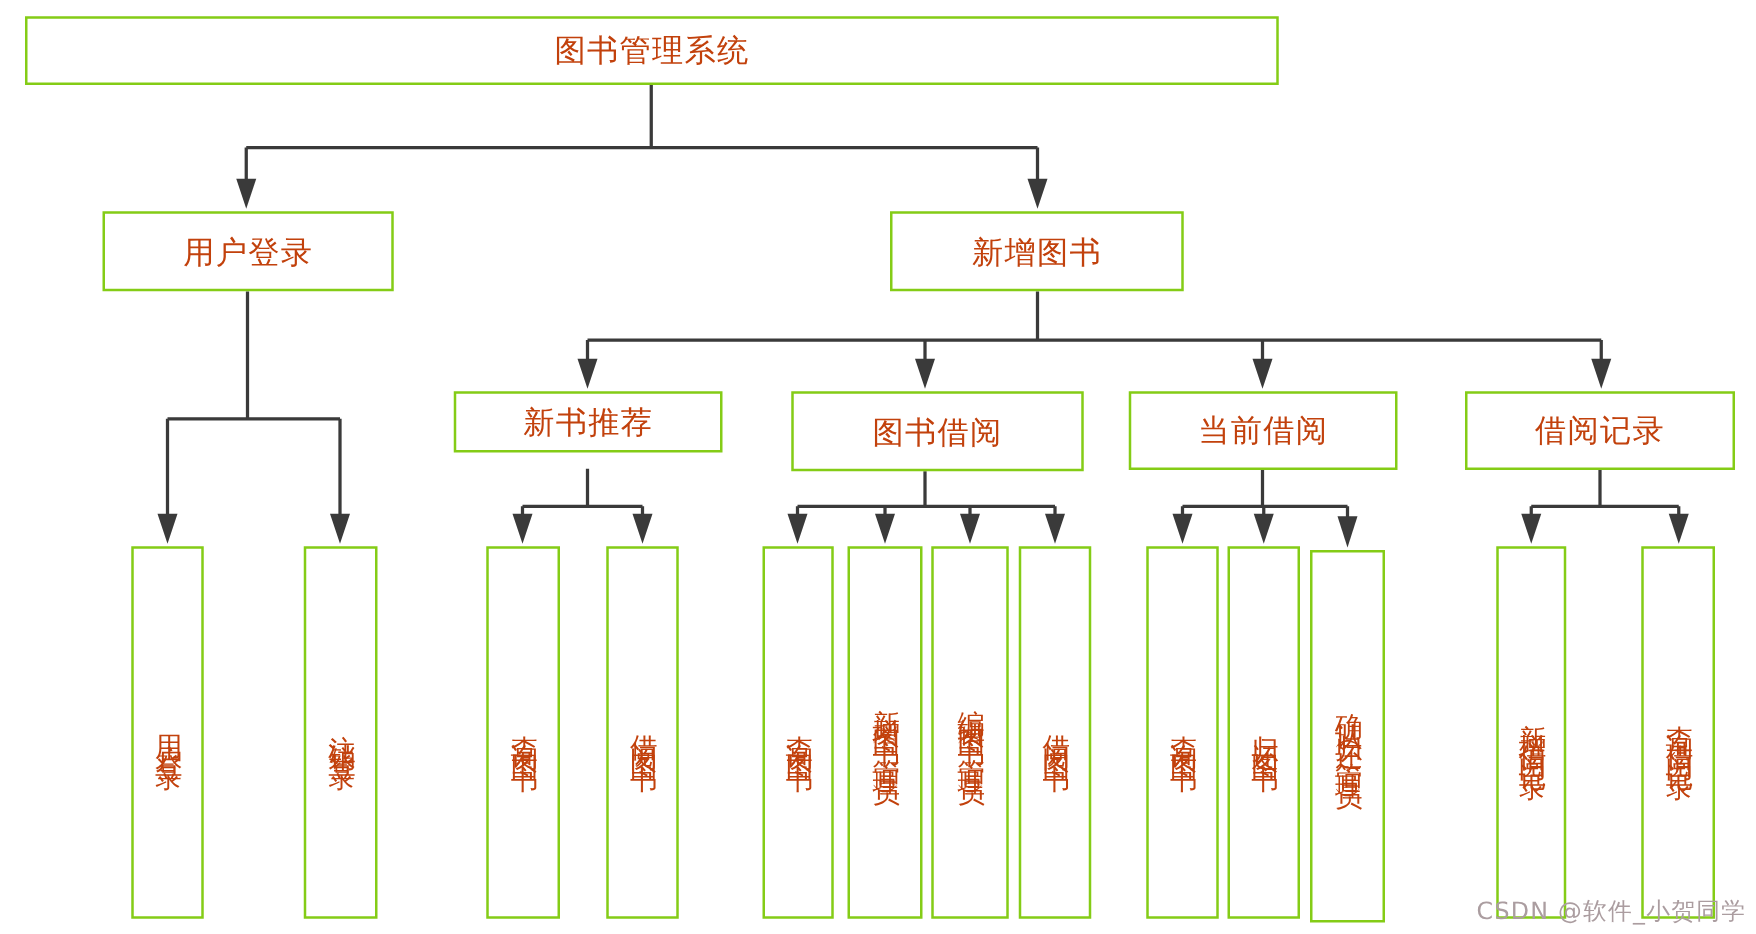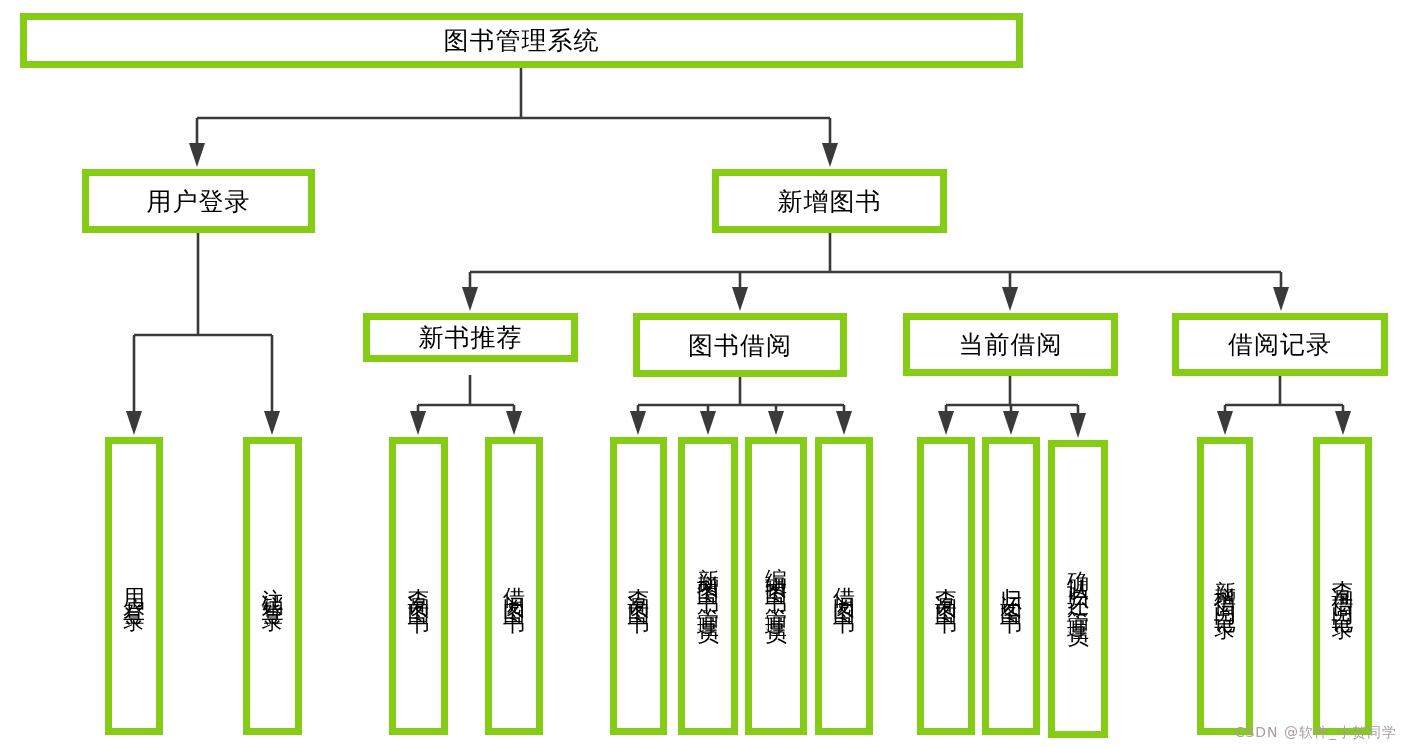--- a/index.html
+++ b/index.html
@@ -28,23 +28,23 @@
     stroke-width: 2.6;
     fill: none;
   }
   .connectors polygon {
     fill: #3a3a3a;
     stroke: none;
   }
   .box {
     position: absolute;
     box-sizing: border-box;
-    border: 7px solid #84cc16;
+    border: 2px solid #84cc16;
     background: #ffffff;
-    color: #000000;
+    color: #c2410c;
     display: flex;
     align-items: center;
     justify-content: center;
   }
   .box.h {
     font-size: 25px;
     letter-spacing: 1px;
     white-space: nowrap;
   }
   .box.v {
@@ -53,21 +53,21 @@
   .vtext {
     writing-mode: vertical-rl;
     text-orientation: mixed;
     letter-spacing: 8px;
     line-height: 1;
   }
   .watermark {
     position: absolute;
     right: 8px;
     bottom: 5px;
-    font-size: 14px;
+    font-size: 19px;
     color: #ab9da0;
     letter-spacing: 1px;
     white-space: nowrap;
   }
 </style>
 </head>
 <body>
 
 <div class="stage">
 
@@ -120,21 +120,21 @@
       <polygon points="1335,411 1351,411 1343,435"></polygon>
     </g>
   </svg>
 
   <div class="box h" style="left:20px; top:13px; width:1003px; height:55px;">图书管理系统</div>
 
   <div class="box h" style="left:82px; top:169px; width:233px; height:64px;">用户登录</div>
   <div class="box h" style="left:712px; top:169px; width:235px; height:64px;">新增图书</div>
 
   <div class="box h" style="left:363px; top:313px; width:215px; height:49px;">新书推荐</div>
-  <div class="box h" style="left:633px; top:313px; width:214px; height:64px;">图书借阅</div>
+  <div class="box h" style="left:633px; top:313px; width:234px; height:64px;">图书借阅</div>
   <div class="box h" style="left:903px; top:313px; width:215px; height:63px;">当前借阅</div>
   <div class="box h" style="left:1172px; top:313px; width:216px; height:63px;">借阅记录</div>
 
   <div class="box v" style="left:105px; top:437px; width:58px; height:298px;">
     <span class="vtext">用户登录</span>
   </div>
   <div class="box v" style="left:243px; top:437px; width:59px; height:298px;">
     <span class="vtext">注销登录</span>
   </div>
 

